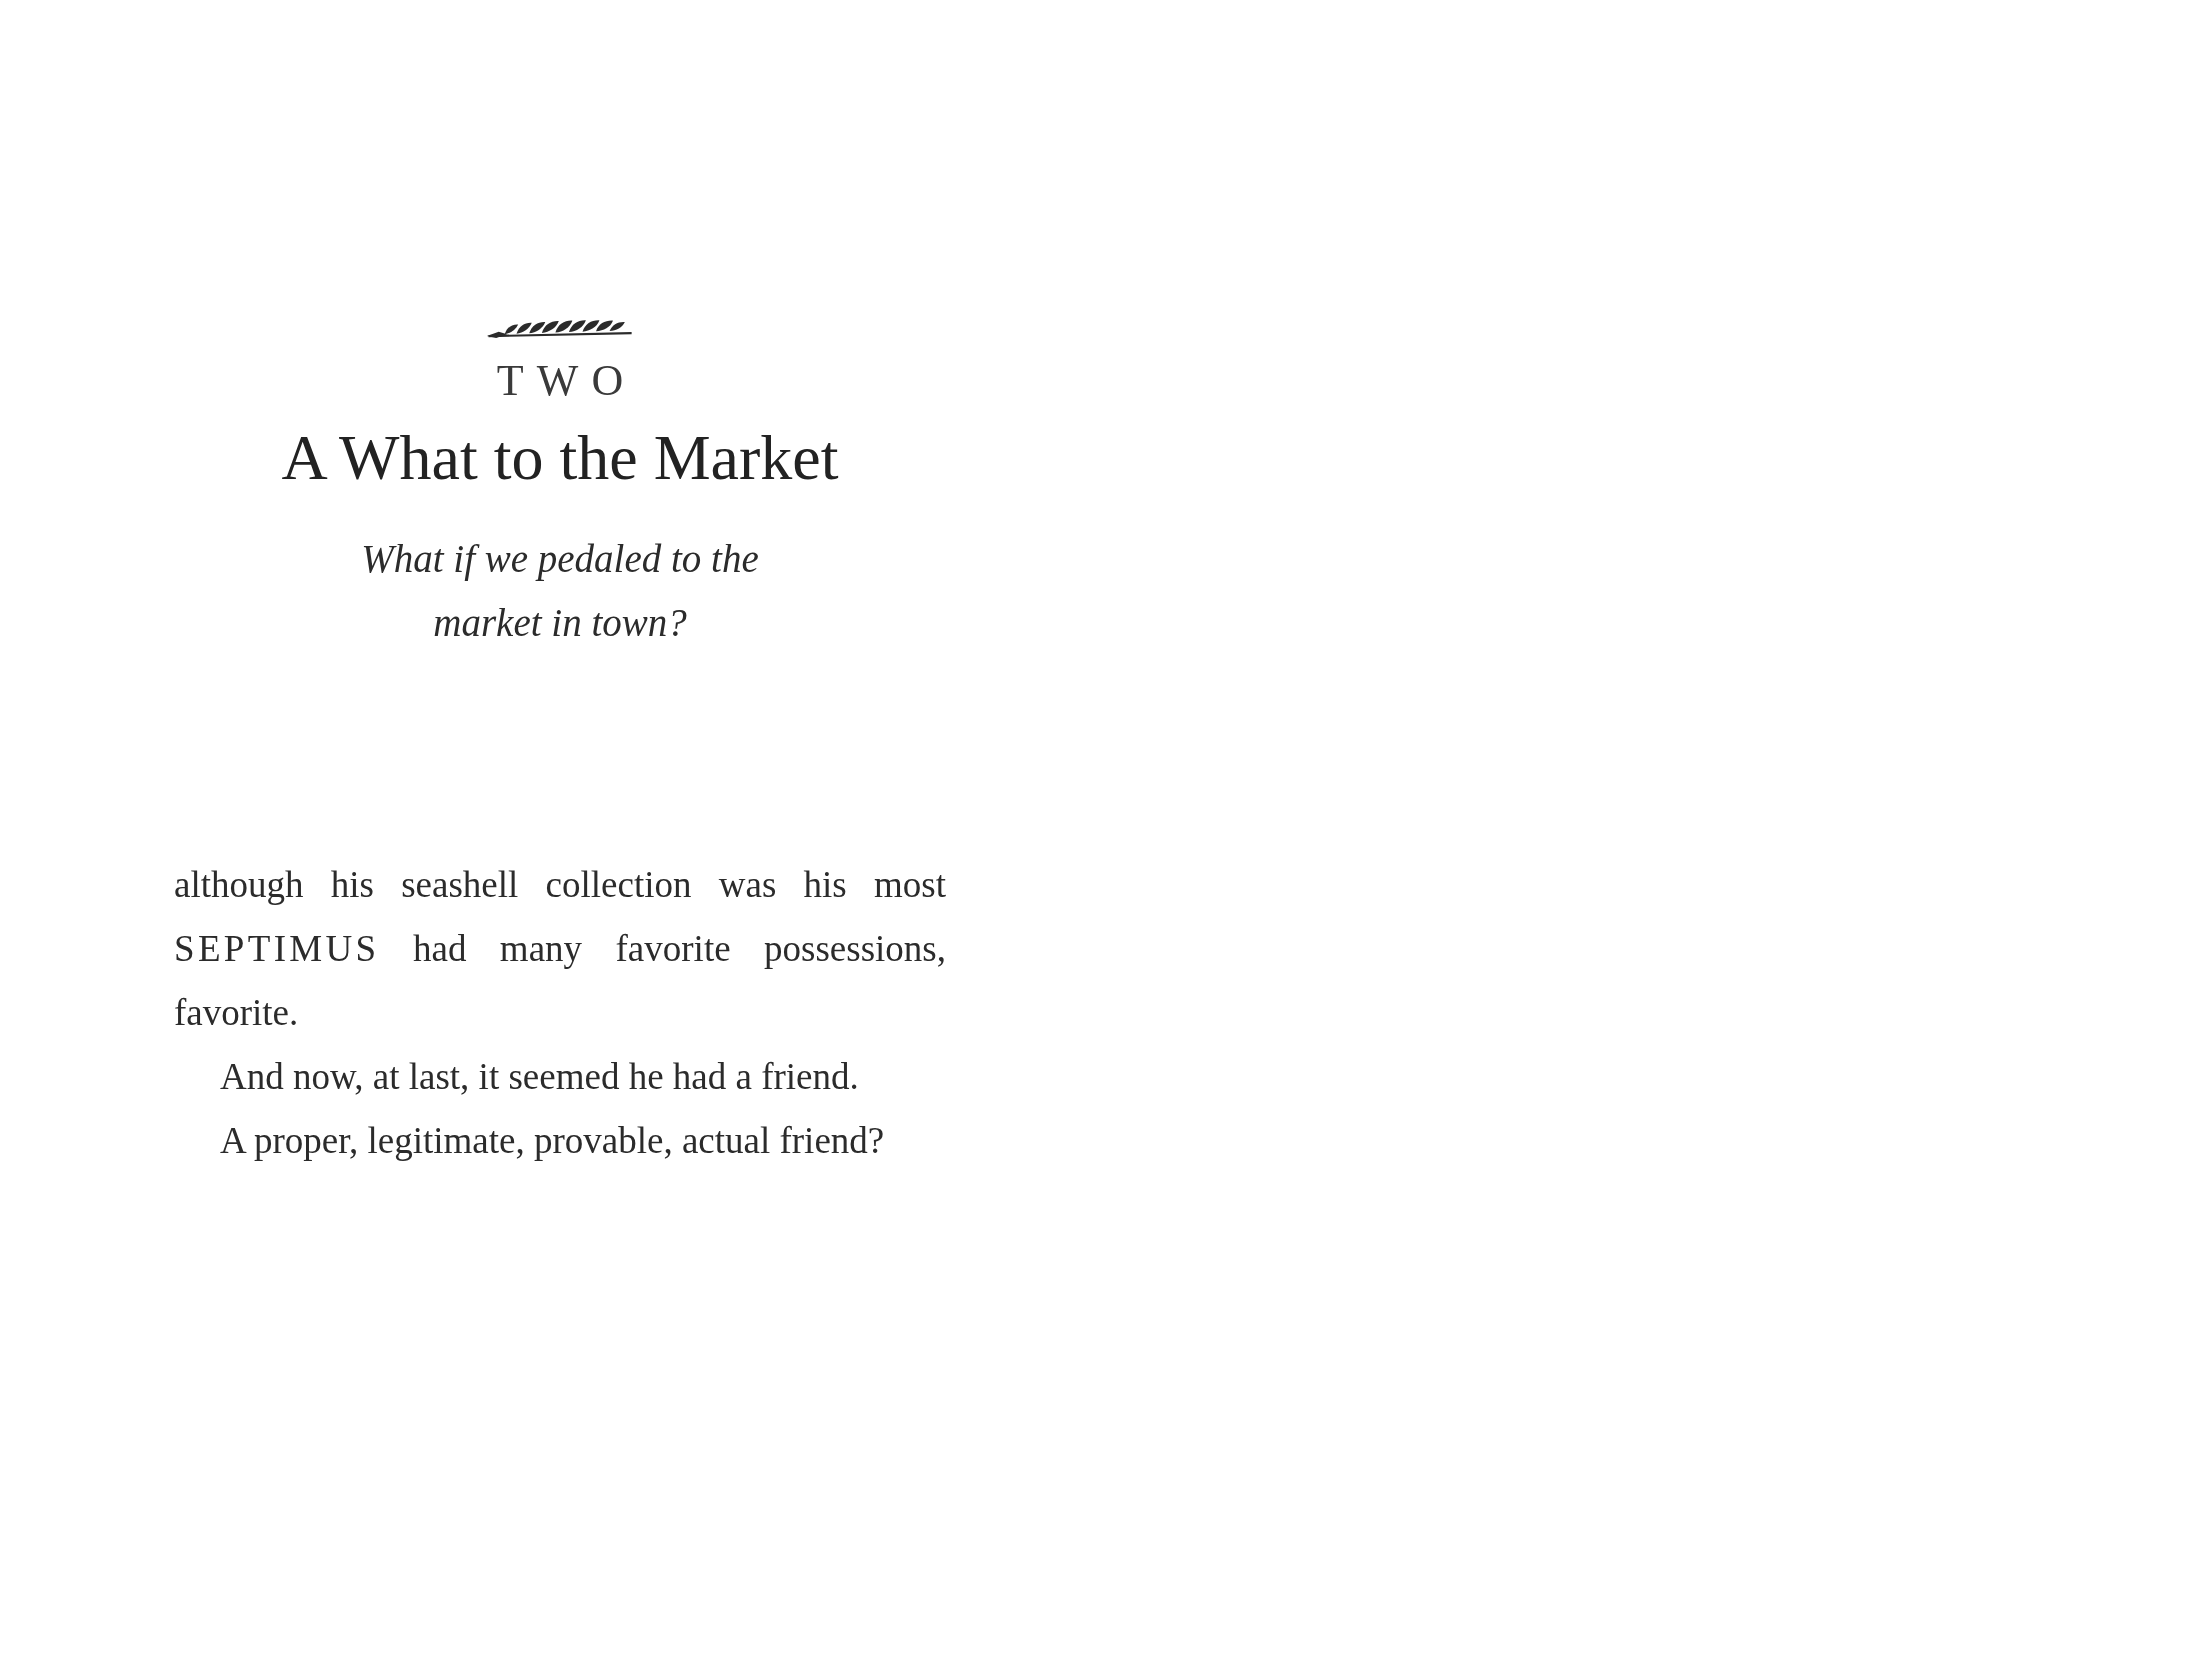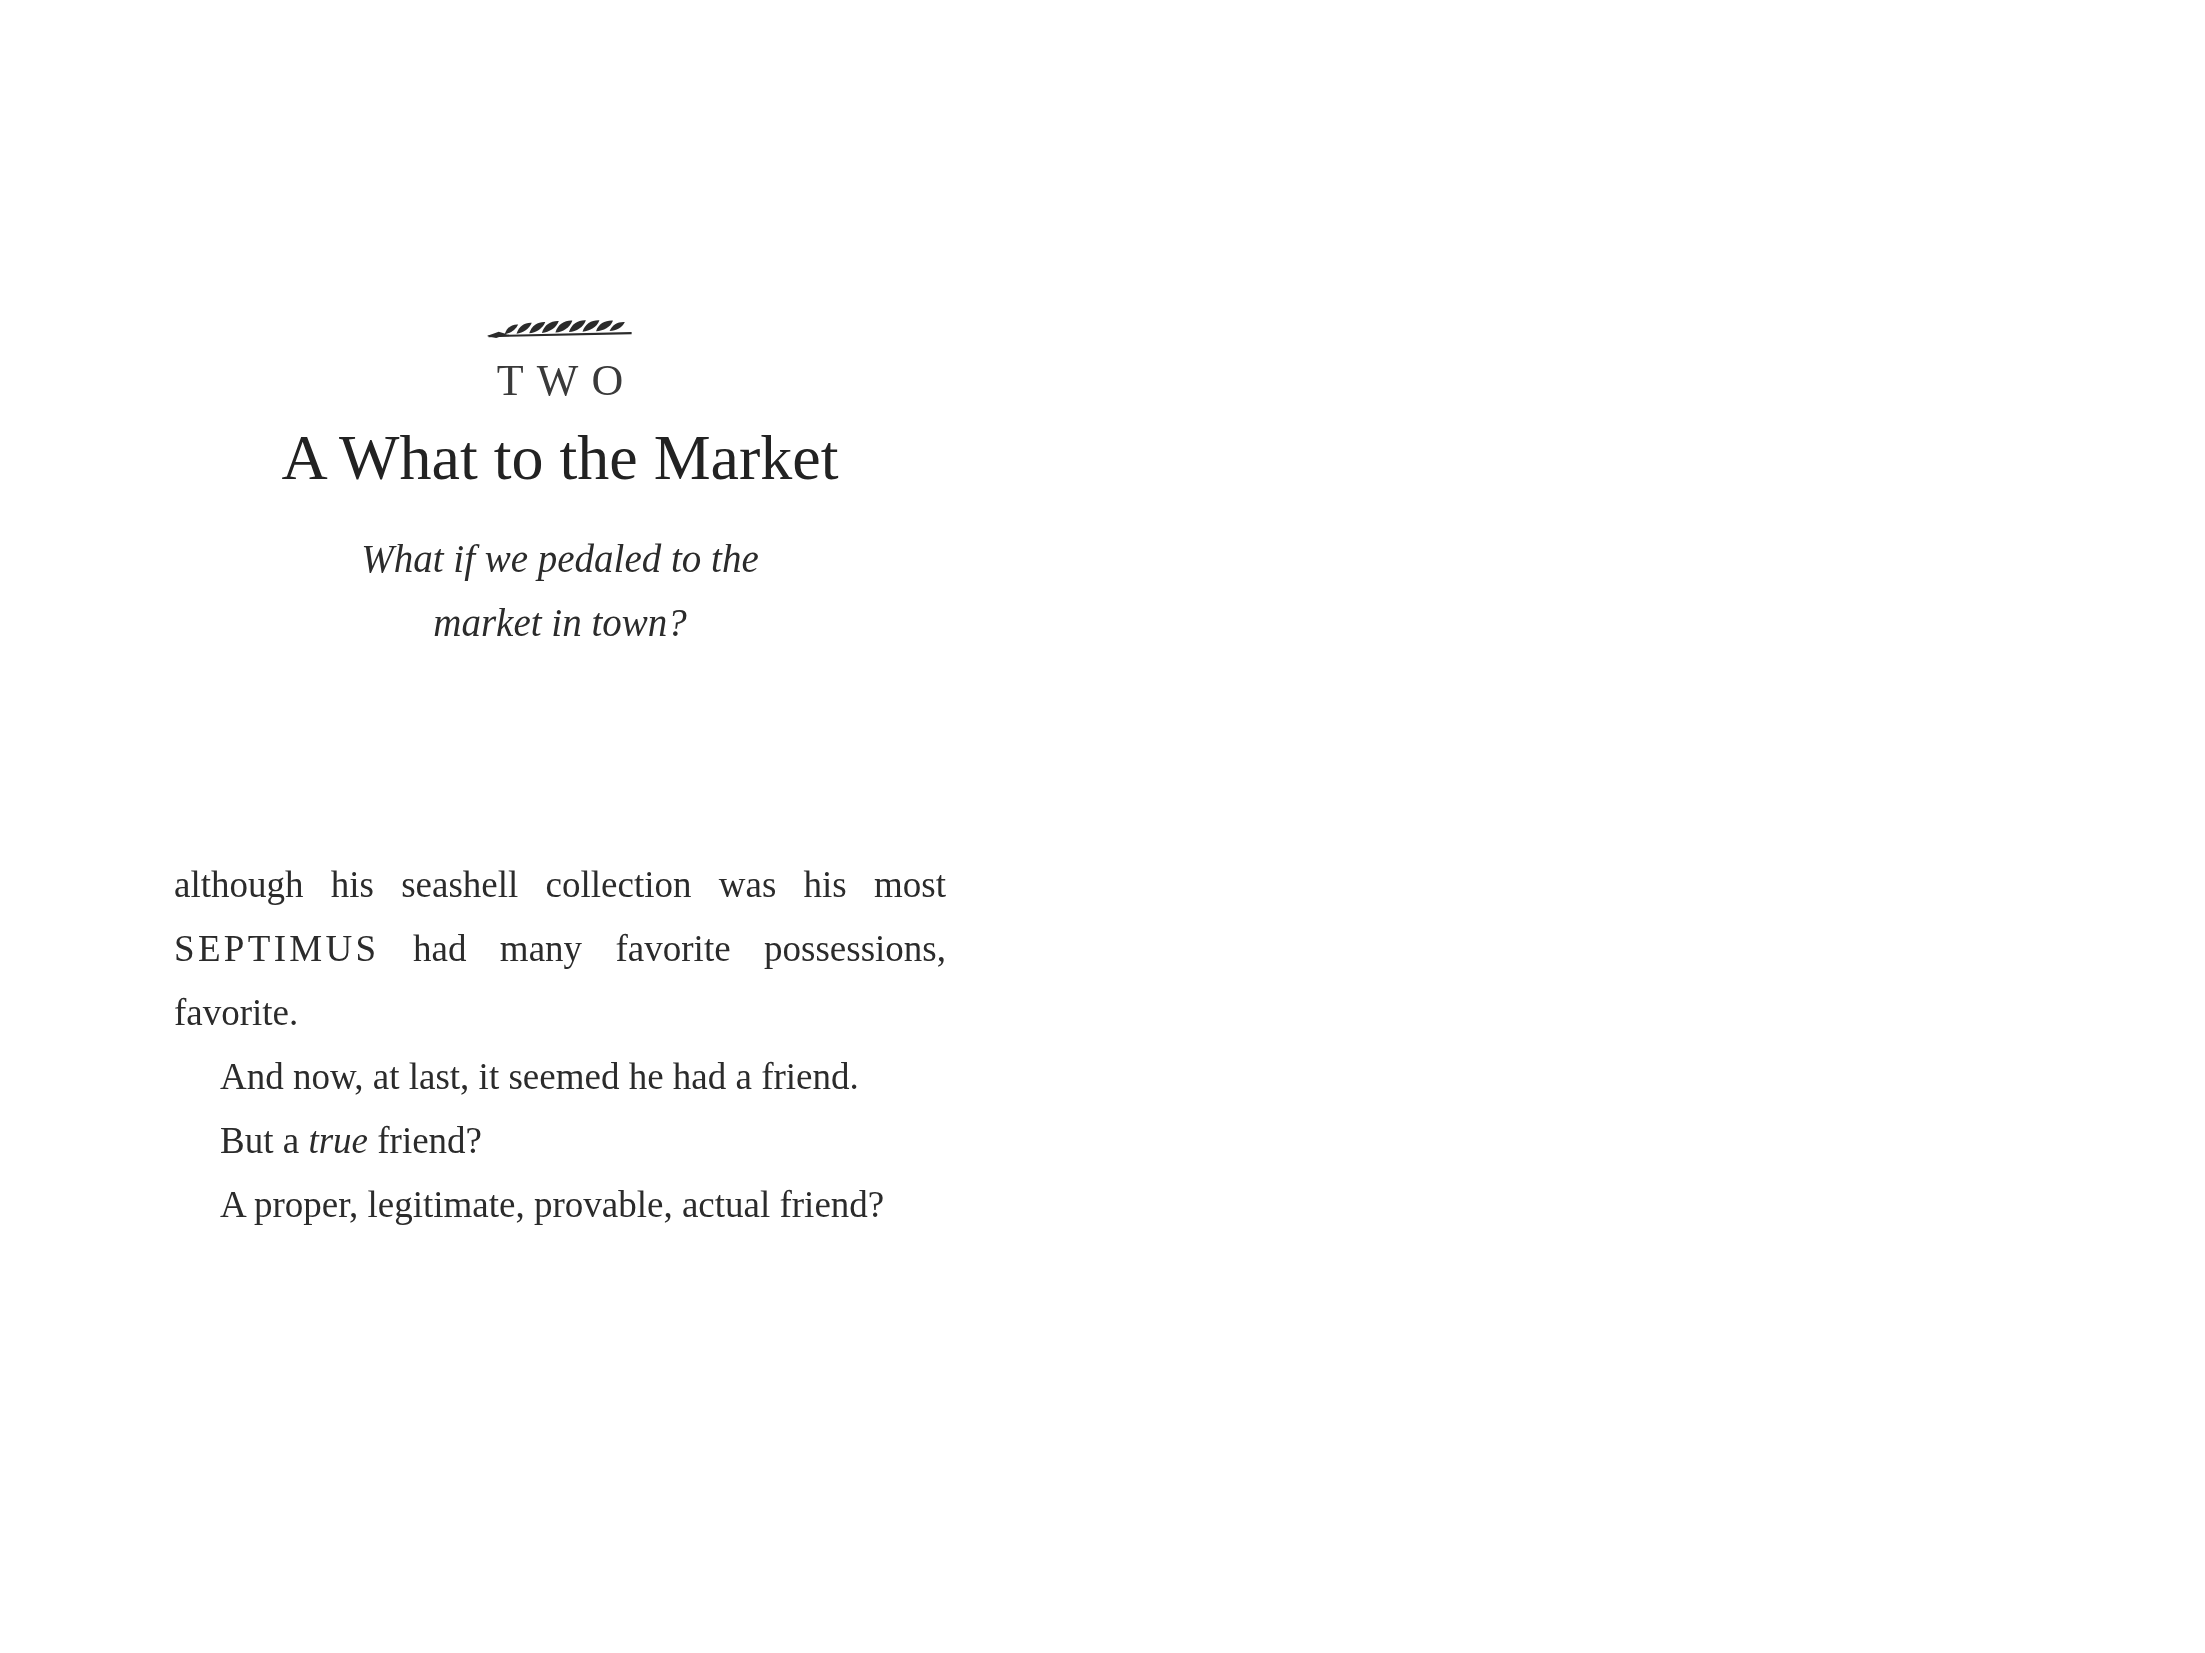--- a/index.html
+++ b/index.html
@@ -111,23 +111,20 @@
     <div class="body-block left-body">
         <div class="para">
           <div class="line j"><span>although his seashell collection was his most</span></div>
           <div class="line j"><span class="caps">SEPTIMUS</span><span> had many favorite possessions,</span></div>
           <div class="line"><span>favorite.</span></div>
         </div>
         <div class="para">
           <div class="line ind"><span>And now, at last, it seemed he had a friend.</span></div>
         </div>
         <div class="para">
-          <div class="line ind"><span>But a </span><span class="italic">true</span><span> friend?</span></div>
-        </div>
-        <div class="para">
           <div class="line ind"><span>A proper, legitimate, provable, actual friend?</span></div>
         </div>
       </div>
 
     <div class="pagenum pagenum-left">12</div>
   </section>
 
   <section class="page page-right">
     
 

